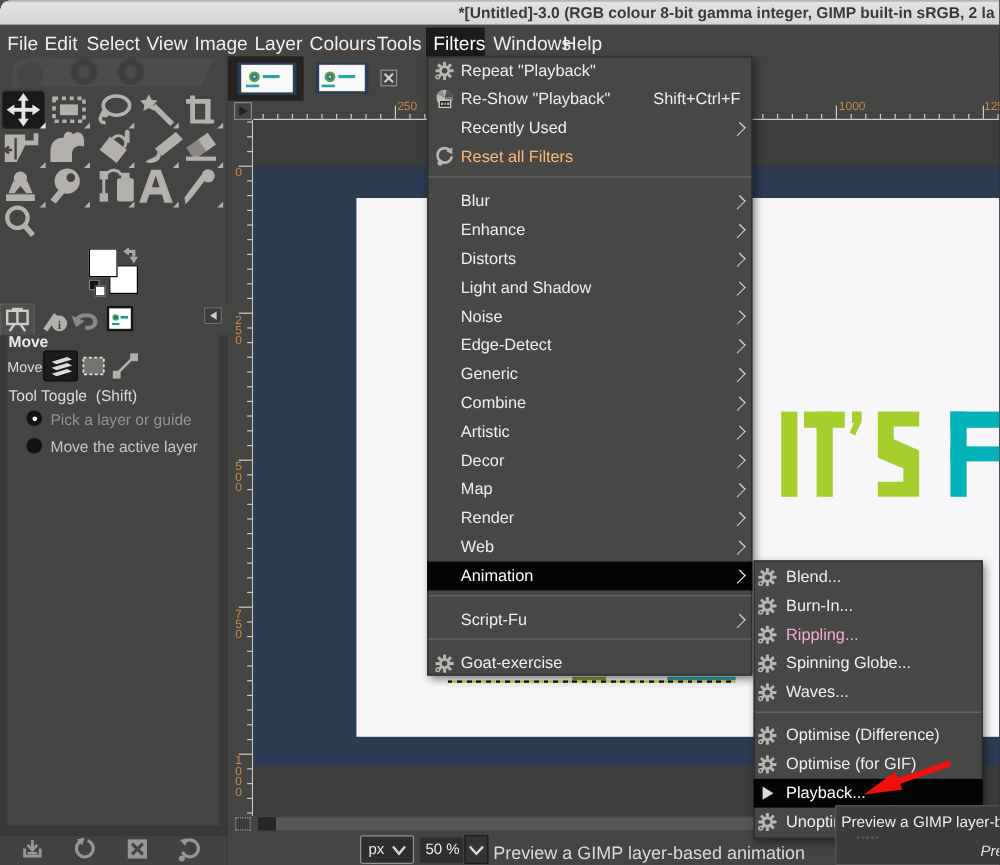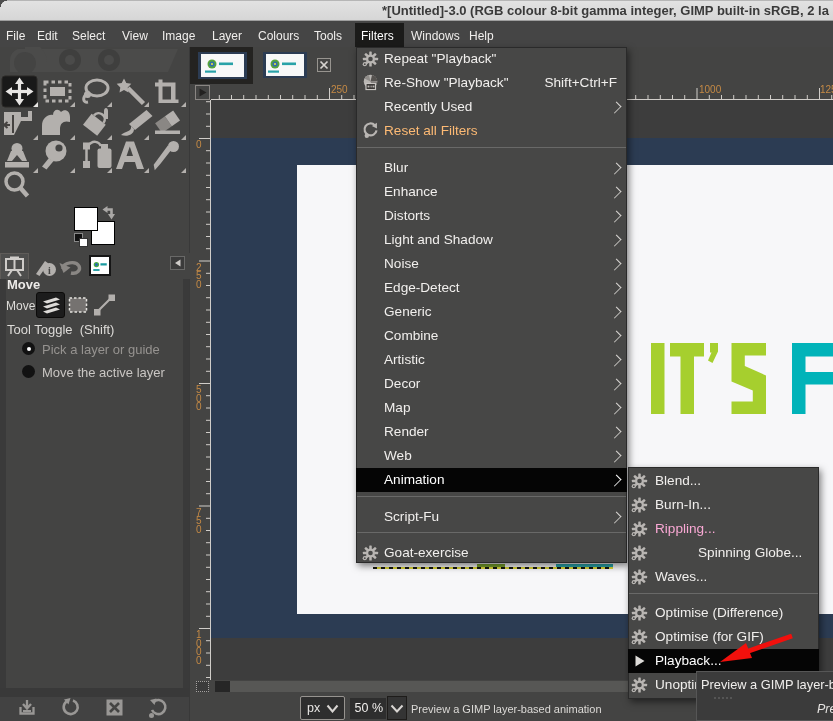--- a/index.html
+++ b/index.html
@@ -14,21 +14,21 @@
 </head>
 <body>
 <div id="page">
 
 <div class="abs" style="left:0;top:0;width:833px;height:21px;background:linear-gradient(#e2e2e2,#d6d6d6);border-top:1px solid #b6b6b6;border-bottom:1px solid #9e9e9e;box-sizing:border-box;"></div>
 <div class="abs" style="left:382px;top:3px;font-size:13px;font-weight:bold;color:#3a3a3a;white-space:nowrap;">*[Untitled]-3.0 (RGB colour 8-bit gamma integer, GIMP built-in sRGB, 2 la</div>
 <div class="abs" style="left:0;top:0;width:7px;height:7px;background:radial-gradient(circle at 7px 7px, rgba(0,0,0,0) 6px, #4e4e4e 6.5px);"></div>
 
 <div class="abs" style="left:0;top:21px;width:833px;height:26px;background:#454545;"></div>
 <div class="abs" style="left:355px;top:23px;width:49px;height:24px;background:#1b1b1a;"></div>
-<div class="abs" id="menubar" style="top:29px;left:0;width:745px;height:18px;font-size:12px;color:#f0eeec;">
+<div class="abs" id="menubar" style="top:29px;left:0;width:745px;height:18px;font-size:16px;color:#f0eeec;">
 <span class="abs" style="left:6px;">File</span>
 <span class="abs" style="left:37px;">Edit</span>
 <span class="abs" style="left:72px;">Select</span>
 <span class="abs" style="left:122px;">View</span>
 <span class="abs" style="left:162px;">Image</span>
 <span class="abs" style="left:212px;">Layer</span>
 <span class="abs" style="left:258px;">Colours</span>
 <span class="abs" style="left:314px;">Tools</span>
 <span class="abs" style="left:361px;color:#fff;">Filters</span>
 <span class="abs" style="left:411px;">Windows</span>
@@ -364,21 +364,21 @@
 <div class="abs" style="left:307px;top:701px;font-size:12.5px;color:#e8e6e4;">px</div>
 <svg class="abs" style="left:326px;top:704px;" width="13" height="9">
       <path d="M1.5 1.5 L6.5 7.5 L11.5 1.5" stroke="#d8d5d2" stroke-width="2" fill="none"></path>
     </svg>
 <div class="abs" style="left:350px;top:698px;width:36px;height:21px;background:#2e2e2e;"></div>
 <div class="abs" style="left:352px;top:701px;width:31px;font-size:12.5px;color:#f0eeec;text-align:right;">50 %</div>
 <div class="abs" style="left:387px;top:696px;width:20px;height:24px;background:#343434;border:1px solid #1e1c1a;box-sizing:border-box;"></div>
 <svg class="abs" style="left:390px;top:704px;" width="14" height="9">
       <path d="M1.5 1.5 L7 7.5 L12.5 1.5" stroke="#d8d5d2" stroke-width="2" fill="none"></path>
     </svg>
-<div class="abs" style="left:411px;top:703px;font-size:11px;color:#dcdad7;white-space:nowrap;">Preview a GIMP layer-based animation</div>
+<div class="abs" style="left:411px;top:703px;font-size:15px;color:#dcdad7;white-space:nowrap;">Preview a GIMP layer-based animation</div>
 
 <div class="abs" style="left:356px;top:47px;width:271px;height:516px;background:#474746;border:1px solid #2a2a2a;box-sizing:border-box;box-shadow:2px 3px 7px rgba(0,0,0,0.5);"></div>
 <svg class="abs" style="left:362px;top:51px;" width="17" height="17" viewBox="0 0 17 17">
       <g fill="#b9b6b3">
         <rect x="7.25" y="0.4" width="2.5" height="3.6" rx="0.6" transform="rotate(0 8.5 8)"></rect>
         <rect x="7.25" y="0.4" width="2.5" height="3.6" rx="0.6" transform="rotate(45 8.5 8)"></rect>
         <rect x="7.25" y="0.4" width="2.5" height="3.6" rx="0.6" transform="rotate(90 8.5 8)"></rect>
         <rect x="7.25" y="0.4" width="2.5" height="3.6" rx="0.6" transform="rotate(135 8.5 8)"></rect>
         <rect x="7.25" y="0.4" width="2.5" height="3.6" rx="0.6" transform="rotate(180 8.5 8)"></rect>
         <rect x="7.25" y="0.4" width="2.5" height="3.6" rx="0.6" transform="rotate(225 8.5 8)"></rect>
@@ -524,21 +524,21 @@
         <rect x="7.25" y="0.4" width="2.5" height="3.6" rx="0.6" transform="rotate(180 8.5 8)"></rect>
         <rect x="7.25" y="0.4" width="2.5" height="3.6" rx="0.6" transform="rotate(225 8.5 8)"></rect>
         <rect x="7.25" y="0.4" width="2.5" height="3.6" rx="0.6" transform="rotate(270 8.5 8)"></rect>
         <rect x="7.25" y="0.4" width="2.5" height="3.6" rx="0.6" transform="rotate(315 8.5 8)"></rect>
       </g>
       <circle cx="8.5" cy="8" r="4.6" fill="#b9b6b3"></circle>
       <circle cx="8.5" cy="8" r="2.3" fill="#474746"></circle>
       <circle cx="2.8" cy="13.2" r="2.1" fill="#b9b6b3"></circle>
       <circle cx="2.8" cy="13.2" r="0.9" fill="#474746"></circle>
     </svg>
-    <div class="row mtxt" style="left:655px;top:541px;color:#f1efed;margin-left:43px;">Spinning Globe...</div>
+    <div class="row mtxt" style="left:655px;top:541px;color:#f1efed;">Spinning Globe...</div>
 <svg class="abs" style="left:631px;top:569px;" width="17" height="17" viewBox="0 0 17 17">
       <g fill="#b9b6b3">
         <rect x="7.25" y="0.4" width="2.5" height="3.6" rx="0.6" transform="rotate(0 8.5 8)"></rect>
         <rect x="7.25" y="0.4" width="2.5" height="3.6" rx="0.6" transform="rotate(45 8.5 8)"></rect>
         <rect x="7.25" y="0.4" width="2.5" height="3.6" rx="0.6" transform="rotate(90 8.5 8)"></rect>
         <rect x="7.25" y="0.4" width="2.5" height="3.6" rx="0.6" transform="rotate(135 8.5 8)"></rect>
         <rect x="7.25" y="0.4" width="2.5" height="3.6" rx="0.6" transform="rotate(180 8.5 8)"></rect>
         <rect x="7.25" y="0.4" width="2.5" height="3.6" rx="0.6" transform="rotate(225 8.5 8)"></rect>
         <rect x="7.25" y="0.4" width="2.5" height="3.6" rx="0.6" transform="rotate(270 8.5 8)"></rect>
         <rect x="7.25" y="0.4" width="2.5" height="3.6" rx="0.6" transform="rotate(315 8.5 8)"></rect>

